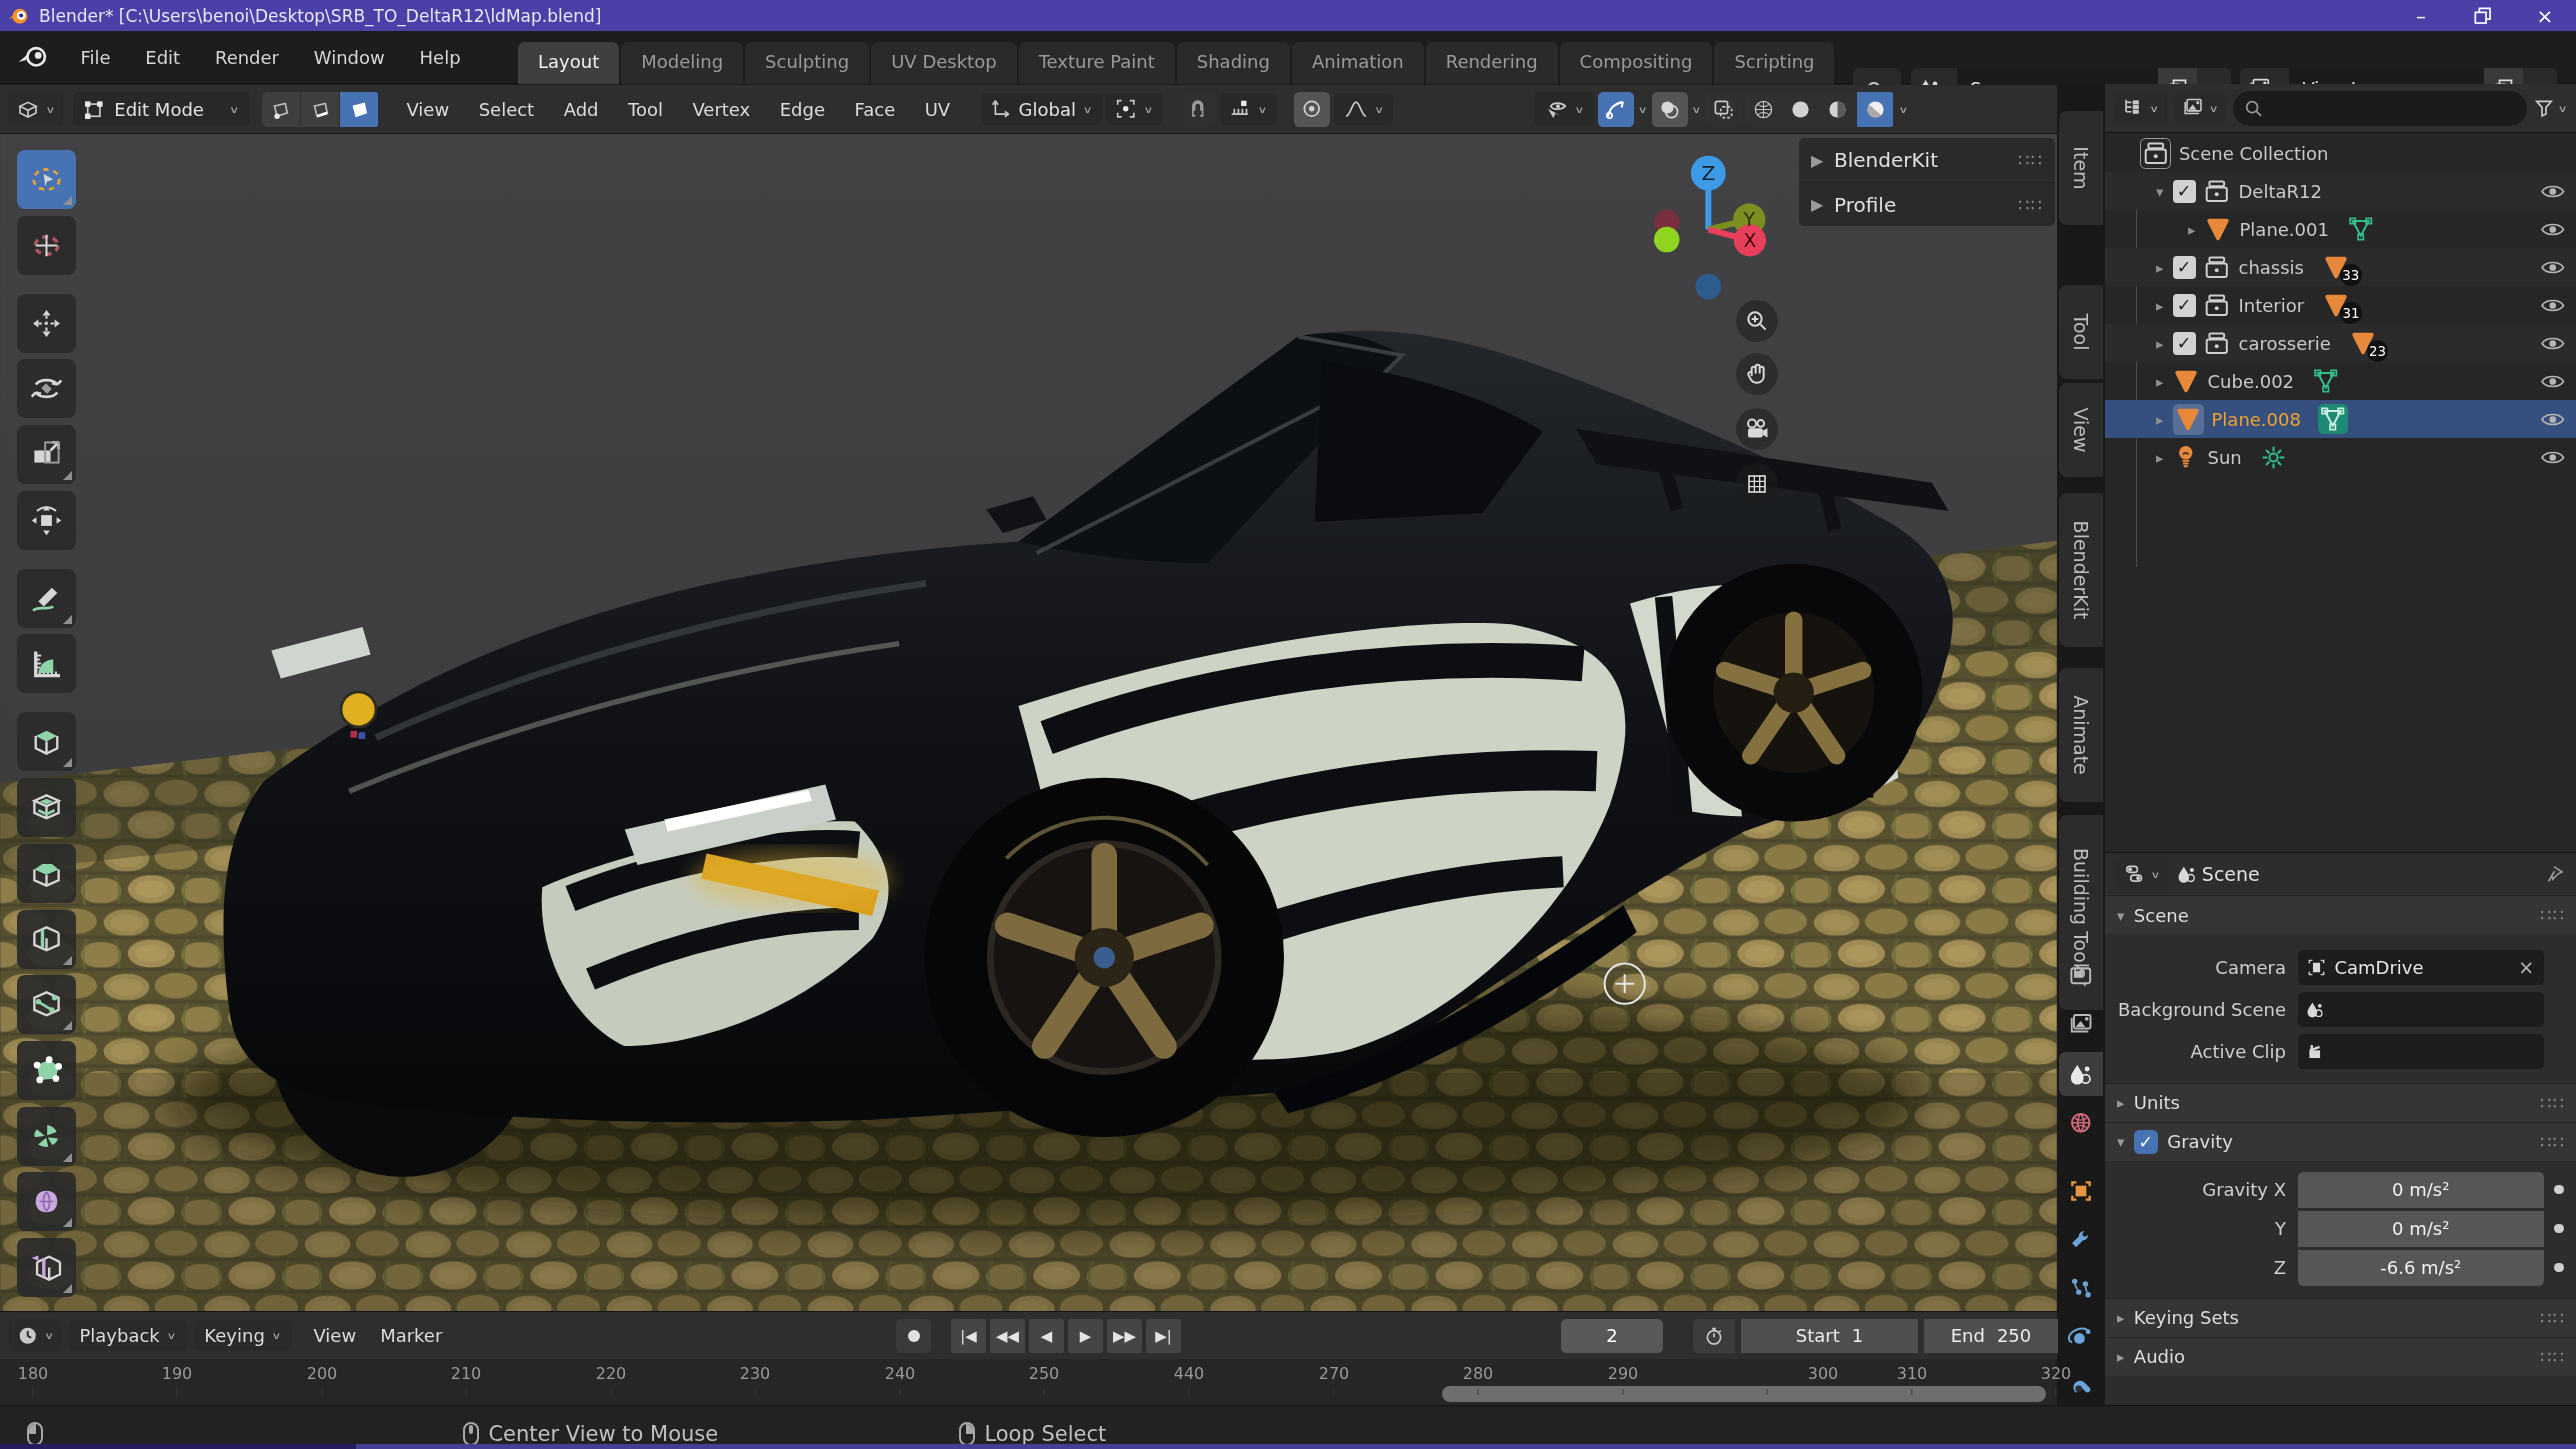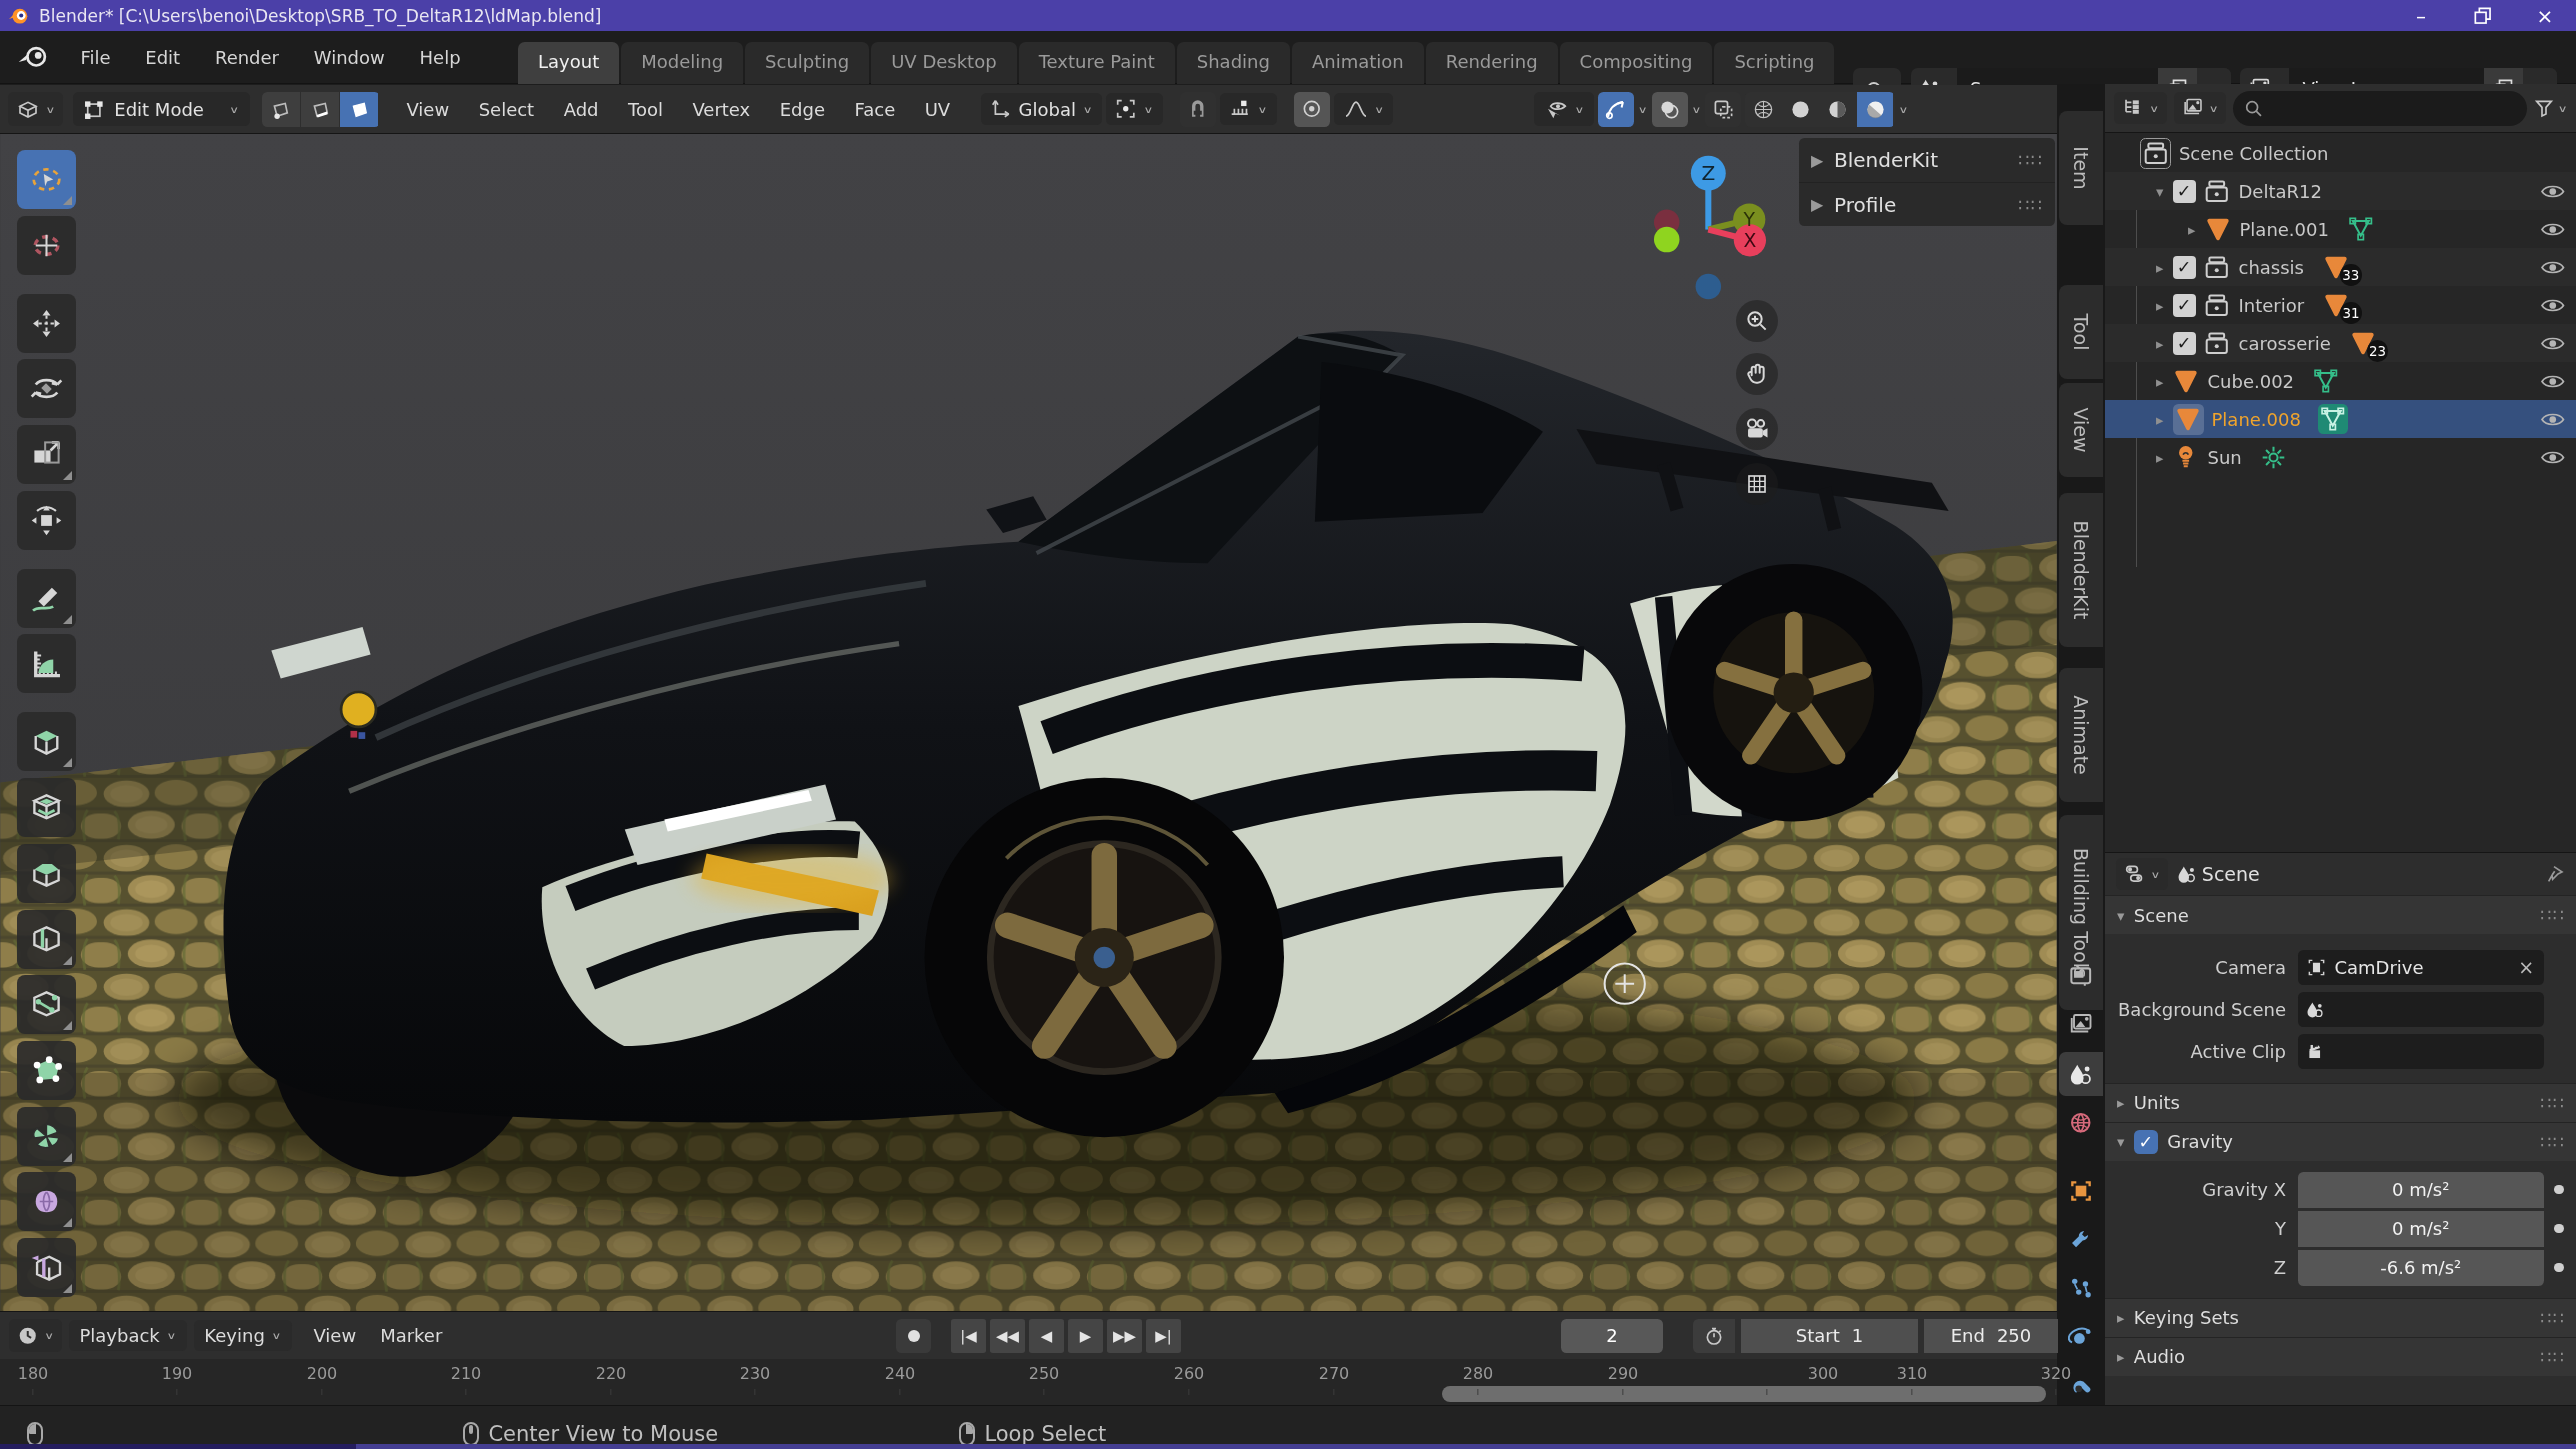--- a/index.html
+++ b/index.html
@@ -1219,21 +1219,21 @@
         <div class="tick" style="left: 466px;">210</div>
         <div class="tickline" style="left: 466px;"></div>
         <div class="tick" style="left: 611px;">220</div>
         <div class="tickline" style="left: 611px;"></div>
         <div class="tick" style="left: 755px;">230</div>
         <div class="tickline" style="left: 755px;"></div>
         <div class="tick" style="left: 900px;">240</div>
         <div class="tickline" style="left: 900px;"></div>
         <div class="tick" style="left: 1044px;">250</div>
         <div class="tickline" style="left: 1044px;"></div>
-        <div class="tick" style="left: 1189px;">260</div>
+        <div class="tick" style="left: 1189px;">440</div>
         <div class="tickline" style="left: 1189px;"></div>
         <div class="tick" style="left: 1334px;">270</div>
         <div class="tickline" style="left: 1334px;"></div>
         <div class="tick" style="left: 1478px;">280</div>
         <div class="tickline" style="left: 1478px;"></div>
         <div class="tick" style="left: 1623px;">290</div>
         <div class="tickline" style="left: 1623px;"></div>
         <div class="tick" style="left: 1823px;">300</div>
         <div class="tickline" style="left: 1767px;"></div>
         <div class="tick" style="left: 1912px;">310</div>

